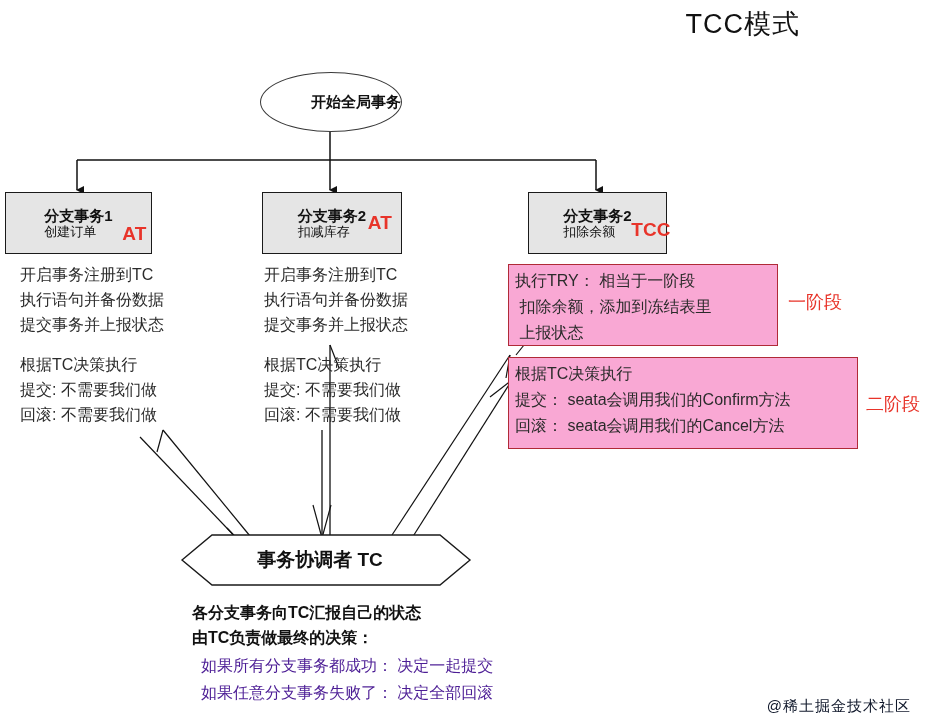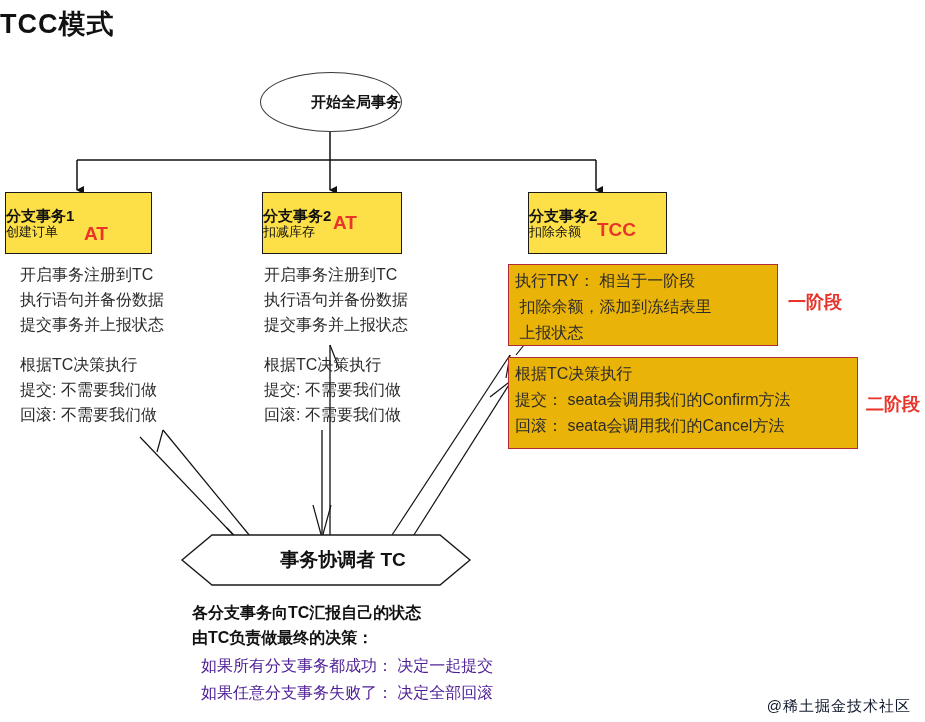--- a/index.html
+++ b/index.html
@@ -6,57 +6,57 @@
   body{
     width:925px;height:722px;background:#ffffff;position:relative;overflow:hidden;
     font-family:"Liberation Sans","DejaVu Sans",sans-serif;
     -webkit-font-smoothing:antialiased;
   }
   #diagram{position:absolute;inset:0;}
   svg.layer{position:absolute;left:0;top:0;width:925px;height:722px;pointer-events:none;}
   .abs{position:absolute;}
 
   .title{
-    left:0;top:6px;width:800px;text-align:left;
-    font-size:27px;font-weight:bold;color:#111;letter-spacing:1px;
+    left:0;top:6px;width:800px;text-align:right;
+    font-size:27px;font-weight:normal;color:#111;letter-spacing:1px;
   }
 
   .ellipse-node{
     left:260px;top:72px;width:140px;height:58px;
     border:1.4px solid #3a3a3a;border-radius:50%;
     display:flex;align-items:center;justify-content:flex-end;
     font-size:15px;font-weight:bold;color:#111;background:#fff;
   }
 
   .branch-box{
-    border:1.5px solid #1a1a1a;background:#fde047;
+    border:1.5px solid #1a1a1a;background:#e5e5e5;
     height:60px;
-    display:flex;flex-direction:column;justify-content:center;
+    display:flex;flex-direction:column;align-items:center;justify-content:center;
   }
   .branch-box .bb-title{font-size:15px;font-weight:bold;color:#111;line-height:17px;}
   .branch-box .bb-sub{font-size:13px;color:#111;line-height:16px;}
   .bb-inner{position:relative;display:inline-block;}
   .bb-tag{
     position:absolute;color:#e8342a;font-weight:bold;
     font-size:19px;line-height:19px;white-space:nowrap;
   }
 
   .plain-block{font-size:16px;color:#2b2b2b;line-height:25px;white-space:pre;margin-left:12px;}
 
   .red-box{
-    border:1.4px solid #b02a37;background:#eab308;
+    border:1.4px solid #b02a37;background:#f9a8d4;
     font-size:16px;color:#2b2b2b;line-height:26px;white-space:pre;
     padding:3px 2px 4px 6px;box-sizing:border-box;
   }
   .phase-label{
-    color:#e8342a;font-size:18px;font-weight:bold;white-space:nowrap;
+    color:#e8342a;font-size:18px;font-weight:normal;white-space:nowrap;
   }
 
   .hex-label{
-    left:199px;top:535px;width:288px;height:50px;
+    left:176px;top:535px;width:288px;height:50px;
     display:flex;align-items:center;justify-content:center;
     font-size:19px;font-weight:bold;color:#111;
   }
 
   .foot-bold{font-size:16px;font-weight:bold;color:#111;line-height:25px;white-space:pre;}
   .foot-plain{font-size:16px;color:#4c1d95;line-height:27px;white-space:pre;}
 
   .watermark{
     right:14px;bottom:6px;color:#0f172a;font-size:15px;letter-spacing:1px;
   }

